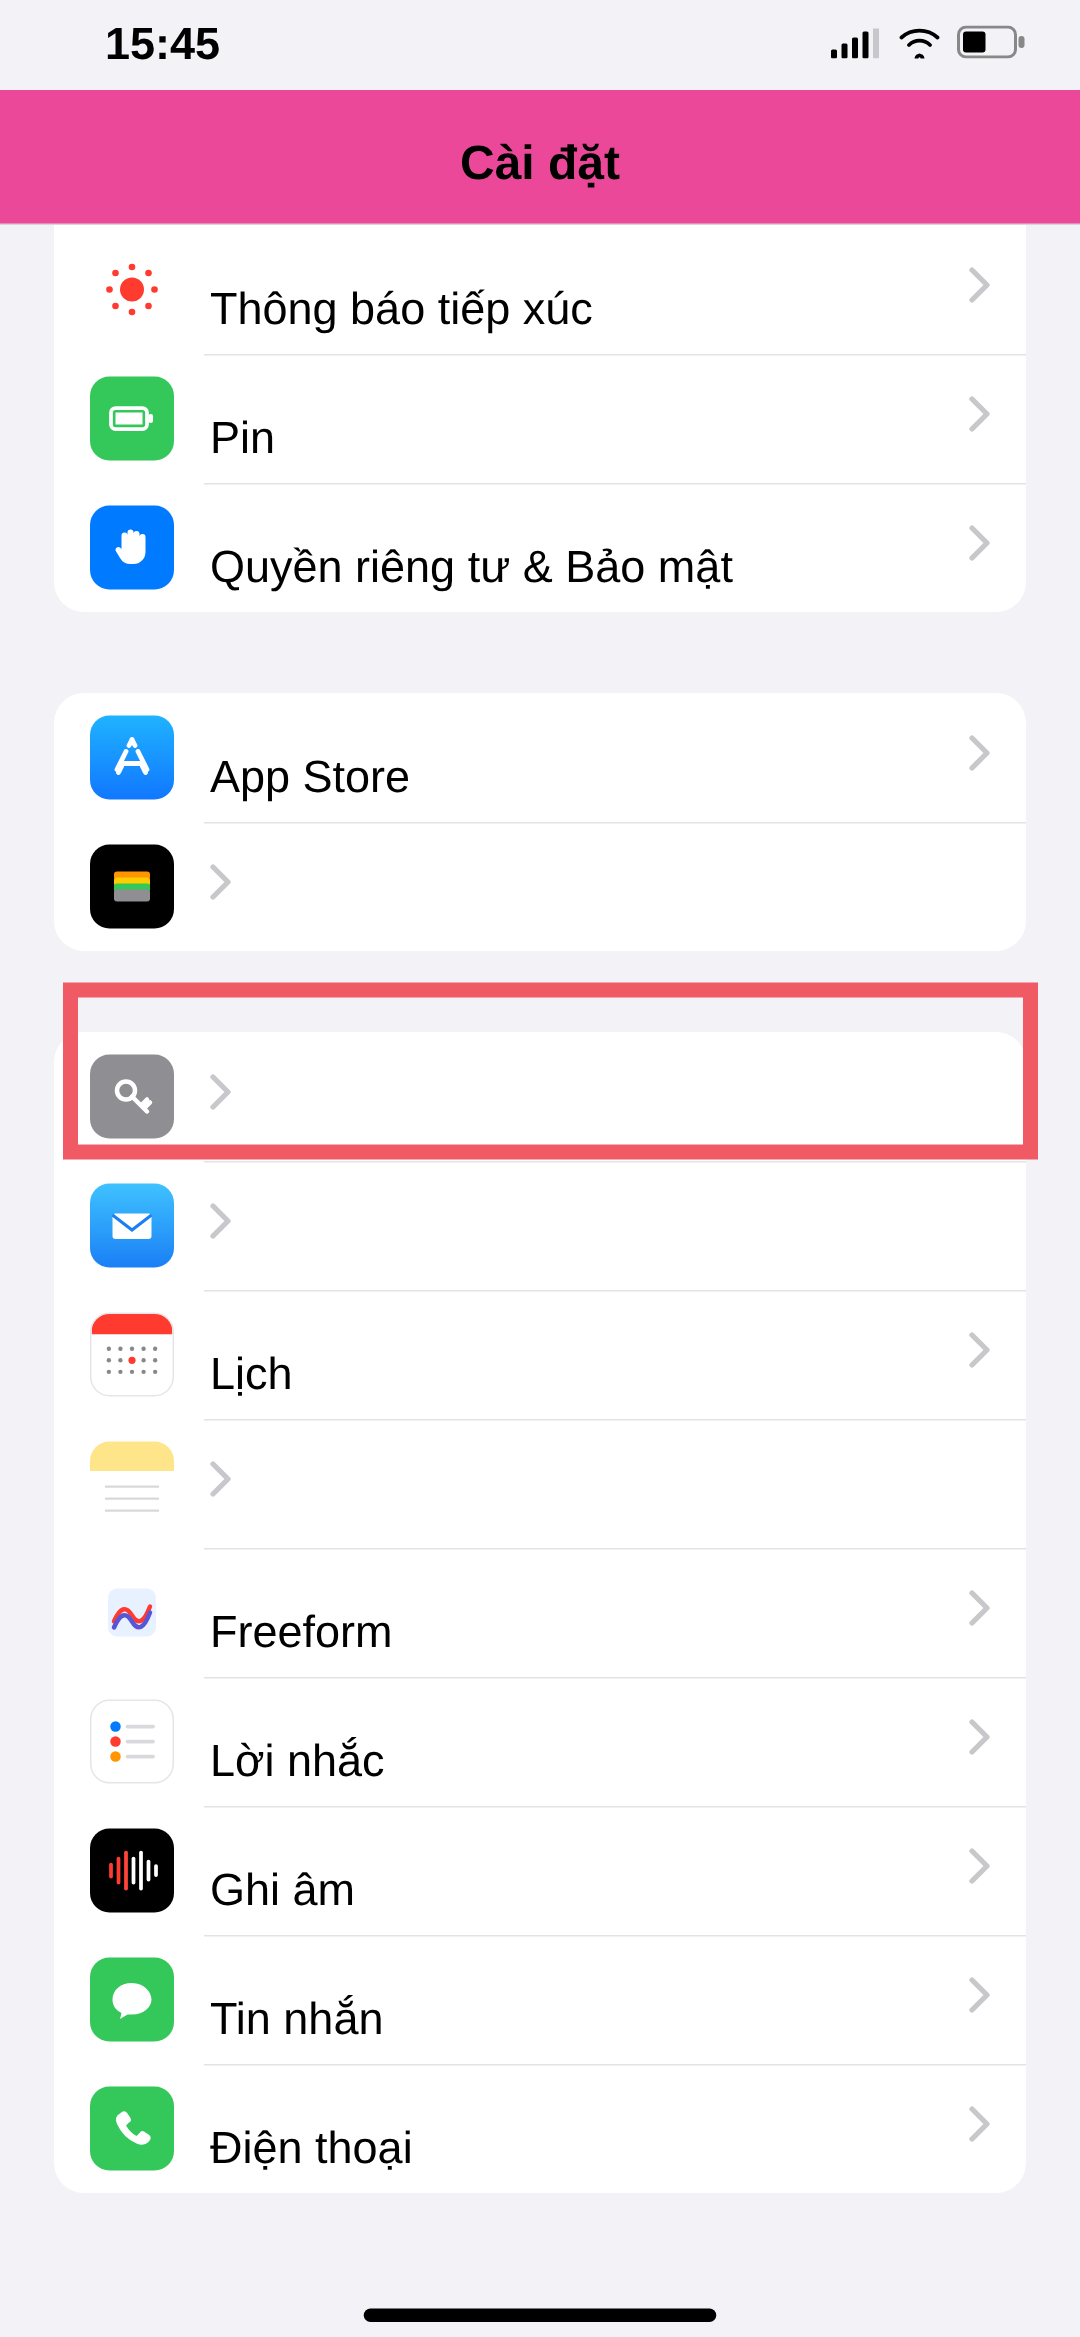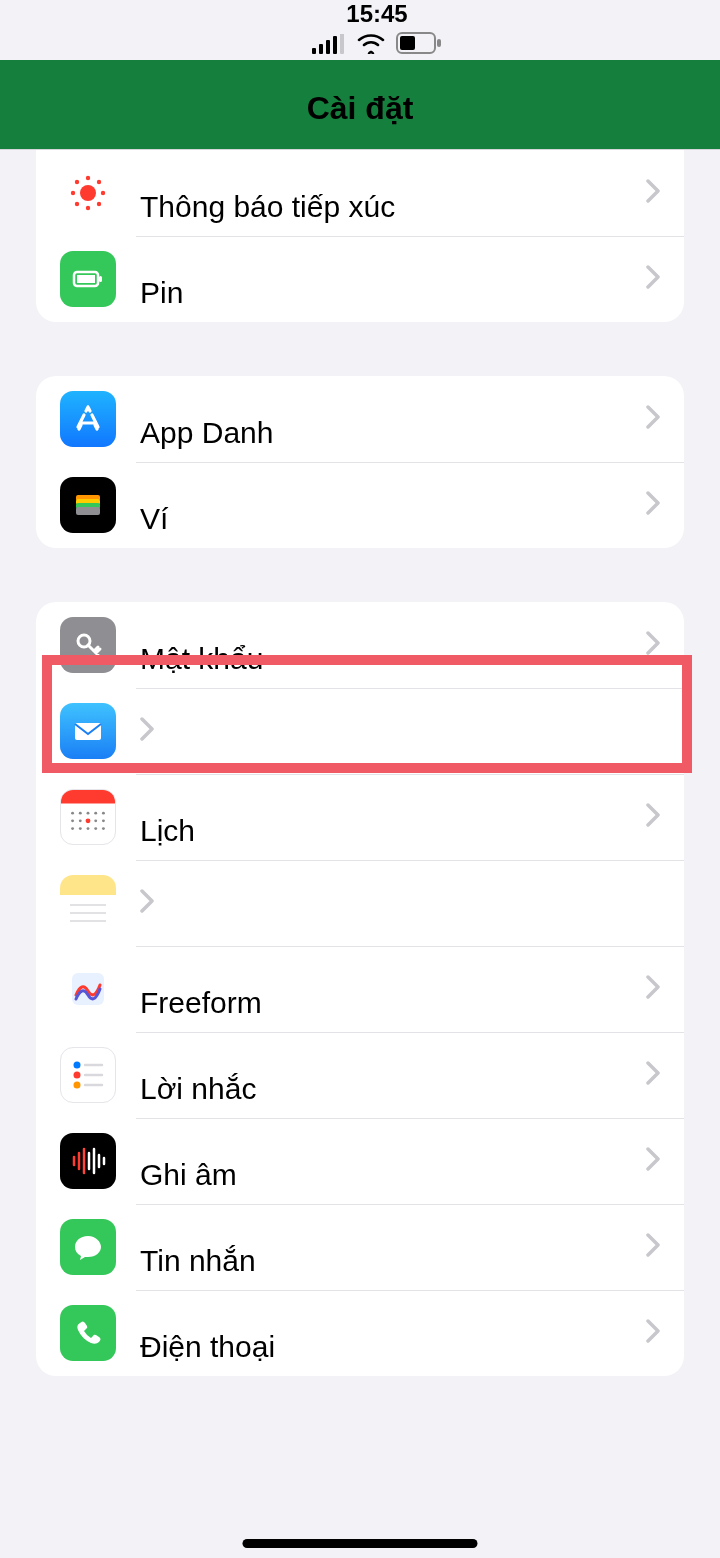--- a/index.html
+++ b/index.html
@@ -10,32 +10,31 @@
     color: #000;
     overflow: hidden;
     position: relative;
   }
   .status-bar {
     height: 60px;
     display: flex;
     align-items: center;
     justify-content: space-between;
     padding: 0 36px 0 70px;
-    font-size: 24px;
+    font-size: 30px;
     font-weight: 600;
-    flex-direction: column;
   }
   .status-right { display: flex; align-items: center; gap: 10px; }
   .header {
     text-align: center;
     font-size: 32px;
     font-weight: 600;
     padding: 30px 0 22px 0;
     border-bottom: 1px solid #d6d6da;
-    background: #15803d;
+    background: #ec4899;
   }
   .content { padding: 0 36px; }
   .group {
     background: #fff;
     border-radius: 20px;
     overflow: hidden;
   }
   .g1 { margin-top: 0; border-top-left-radius: 0; border-top-right-radius: 0; }
   .g2 { margin-top: 54px; }
   .g3 { margin-top: 54px; }
@@ -176,63 +175,74 @@
             <rect x="31" y="17" width="3" height="6" rx="1.5" fill="#fff"></rect>
           </svg>
       </div>
       <div class="label">Pin</div>
       <div class="chevron">
         <svg width="14" height="24" viewBox="0 0 14 24">
             <path d="M2 2 L12 12 L2 22" stroke="#c7c7cc" stroke-width="3.5" fill="none" stroke-linecap="round" stroke-linejoin="round"></path>
           </svg>
       </div>
     </div>
+    <div class="row">
+      <div class="icon ic-privacy">
+        <svg width="34" height="34" viewBox="0 0 34 34">
+            <path d="M10 18 V9 a2 2 0 0 1 4 0 V7 a2 2 0 0 1 4 0 V8 a2 2 0 0 1 4 0 V10 a2 2 0 0 1 4 0 v10 a8 8 0 0 1 -8 8 h-2 a8 8 0 0 1 -7 -4 l-3 -5 a2 2 0 0 1 3 -2 z" fill="#fff"></path>
+          </svg>
+      </div>
+      <div class="label">Quyền riêng tư &amp; Bảo mật</div>
+      <div class="chevron">
+        <svg width="14" height="24" viewBox="0 0 14 24">
+            <path d="M2 2 L12 12 L2 22" stroke="#c7c7cc" stroke-width="3.5" fill="none" stroke-linecap="round" stroke-linejoin="round"></path>
+          </svg>
+      </div>
+    </div>
   </div>
 
   <div class="group g2">
     <div class="row">
       <div class="icon ic-appstore">
         <svg width="36" height="36" viewBox="0 0 36 36">
             <path d="M18 6 L16 10 M18 6 L20 10 M12 22 L24 22 M9 28 L11 24 M27 28 L25 24 M14 14 L8 26 M22 14 L28 26" stroke="#fff" stroke-width="3.2" stroke-linecap="round"></path>
           </svg>
       </div>
-      <div class="label">App Danh</div>
+      <div class="label">App Store</div>
       <div class="chevron">
         <svg width="14" height="24" viewBox="0 0 14 24">
             <path d="M2 2 L12 12 L2 22" stroke="#c7c7cc" stroke-width="3.5" fill="none" stroke-linecap="round" stroke-linejoin="round"></path>
           </svg>
       </div>
     </div>
     <div class="row">
       <div class="icon ic-wallet">
         <svg width="40" height="40" viewBox="0 0 40 40">
             <rect x="8" y="10" width="24" height="6" rx="2" fill="#ff9500"></rect>
             <rect x="8" y="14" width="24" height="6" rx="2" fill="#ffcc00"></rect>
             <rect x="8" y="18" width="24" height="6" rx="2" fill="#34c759"></rect>
             <rect x="8" y="22" width="24" height="8" rx="2" fill="#8e8e93"></rect>
           </svg>
       </div>
-      <div class="label">Ví</div>
       <div class="chevron">
         <svg width="14" height="24" viewBox="0 0 14 24">
             <path d="M2 2 L12 12 L2 22" stroke="#c7c7cc" stroke-width="3.5" fill="none" stroke-linecap="round" stroke-linejoin="round"></path>
           </svg>
       </div>
     </div>
   </div>
 
   <div class="group g3">
     <div class="row">
       <div class="icon ic-passwords">
         <svg width="34" height="34" viewBox="0 0 34 34">
             <circle cx="13" cy="13" r="6" fill="none" stroke="#fff" stroke-width="3"></circle>
             <path d="M17 17 L27 27 M23 23 L27 19 M25 25 L29 21" stroke="#fff" stroke-width="3" stroke-linecap="round"></path>
           </svg>
       </div>
-      <div class="label">Mật khẩu</div>
       <div class="chevron">
         <svg width="14" height="24" viewBox="0 0 14 24">
             <path d="M2 2 L12 12 L2 22" stroke="#c7c7cc" stroke-width="3.5" fill="none" stroke-linecap="round" stroke-linejoin="round"></path>
           </svg>
       </div>
     </div>
     <div class="row">
       <div class="icon ic-mail">
         <svg width="38" height="38" viewBox="0 0 38 38">
             <rect x="6" y="11" width="26" height="17" rx="2" fill="#fff"></rect>

